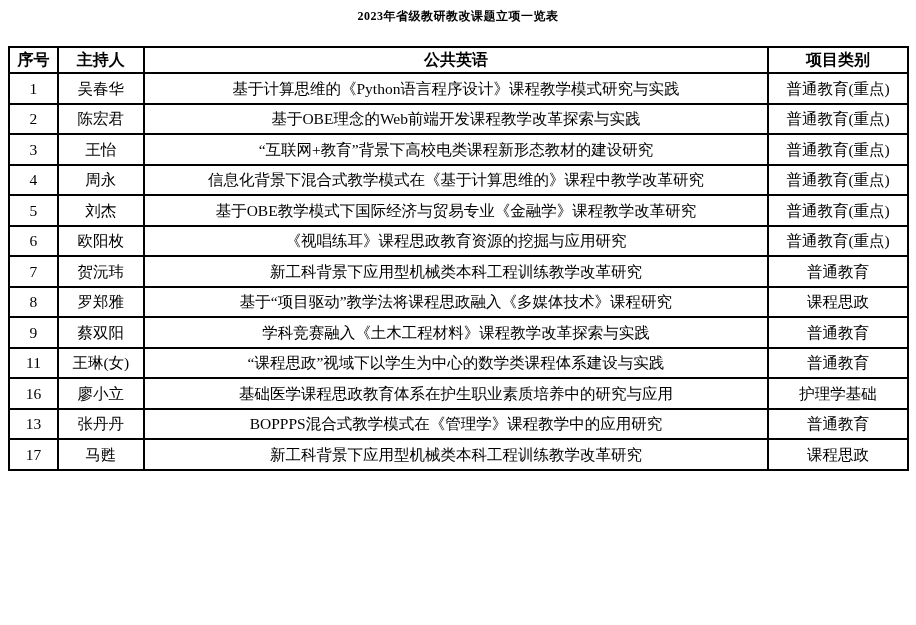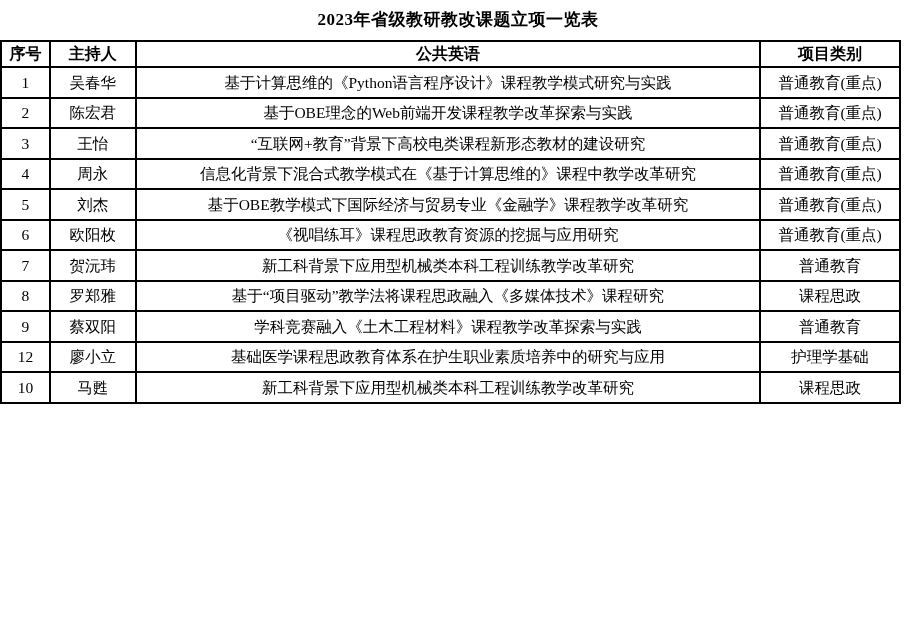--- a/index.html
+++ b/index.html
@@ -11,30 +11,30 @@
     width: 916px;
     height: 625px;
     font-family: "Liberation Serif", "DejaVu Serif", serif;
     color: #000000;
     overflow: hidden;
   }
   .page {
     padding-top: 5px;
   }
   .title {
-    font-size: 17px;
+    font-size: 12px;
     font-weight: bold;
     text-align: center;
-    margin: 3px 0 9px 0;
+    margin: 3px 0 21px 0;
     letter-spacing: 0.5px;
   }
   table.project-table {
     border-collapse: collapse;
     table-layout: fixed;
-    margin-left: 0;
+    margin-left: 8px;
     width: 901px;
   }
   .project-table th,
   .project-table td {
     border: 2px solid #000000;
     text-align: center;
     vertical-align: middle;
     padding: 0 2px;
     overflow: hidden;
     white-space: nowrap;
@@ -134,34 +134,46 @@
   </tr>
 
   <tr>
     <td>9</td>
     <td>蔡双阳</td>
     <td>学科竞赛融入《土木工程材料》课程教学改革探索与实践</td>
     <td>普通教育</td>
   </tr>
 
 
+  <tr>
+    <td>11</td>
+    <td>王琳(女)</td>
+    <td>“课程思政”视域下以学生为中心的数学类课程体系建设与实践</td>
+    <td>普通教育</td>
+  </tr>
 
   <tr>
-    <td>12</td>
+    <td>16</td>
     <td>廖小立</td>
     <td>基础医学课程思政教育体系在护生职业素质培养中的研究与应用</td>
     <td>护理学基础</td>
   </tr>
 
+  <tr>
+    <td>13</td>
+    <td>张丹丹</td>
+    <td>BOPPPS混合式教学模式在《管理学》课程教学中的应用研究</td>
+    <td>普通教育</td>
+  </tr>
 
 
 
 
   <tr>
-    <td>10</td>
+    <td>17</td>
     <td>马甦</td>
     <td>新工科背景下应用型机械类本科工程训练教学改革研究</td>
     <td>课程思政</td>
   </tr>
 
 </tbody>
   </table>
 </div>
 
 </body></html>

